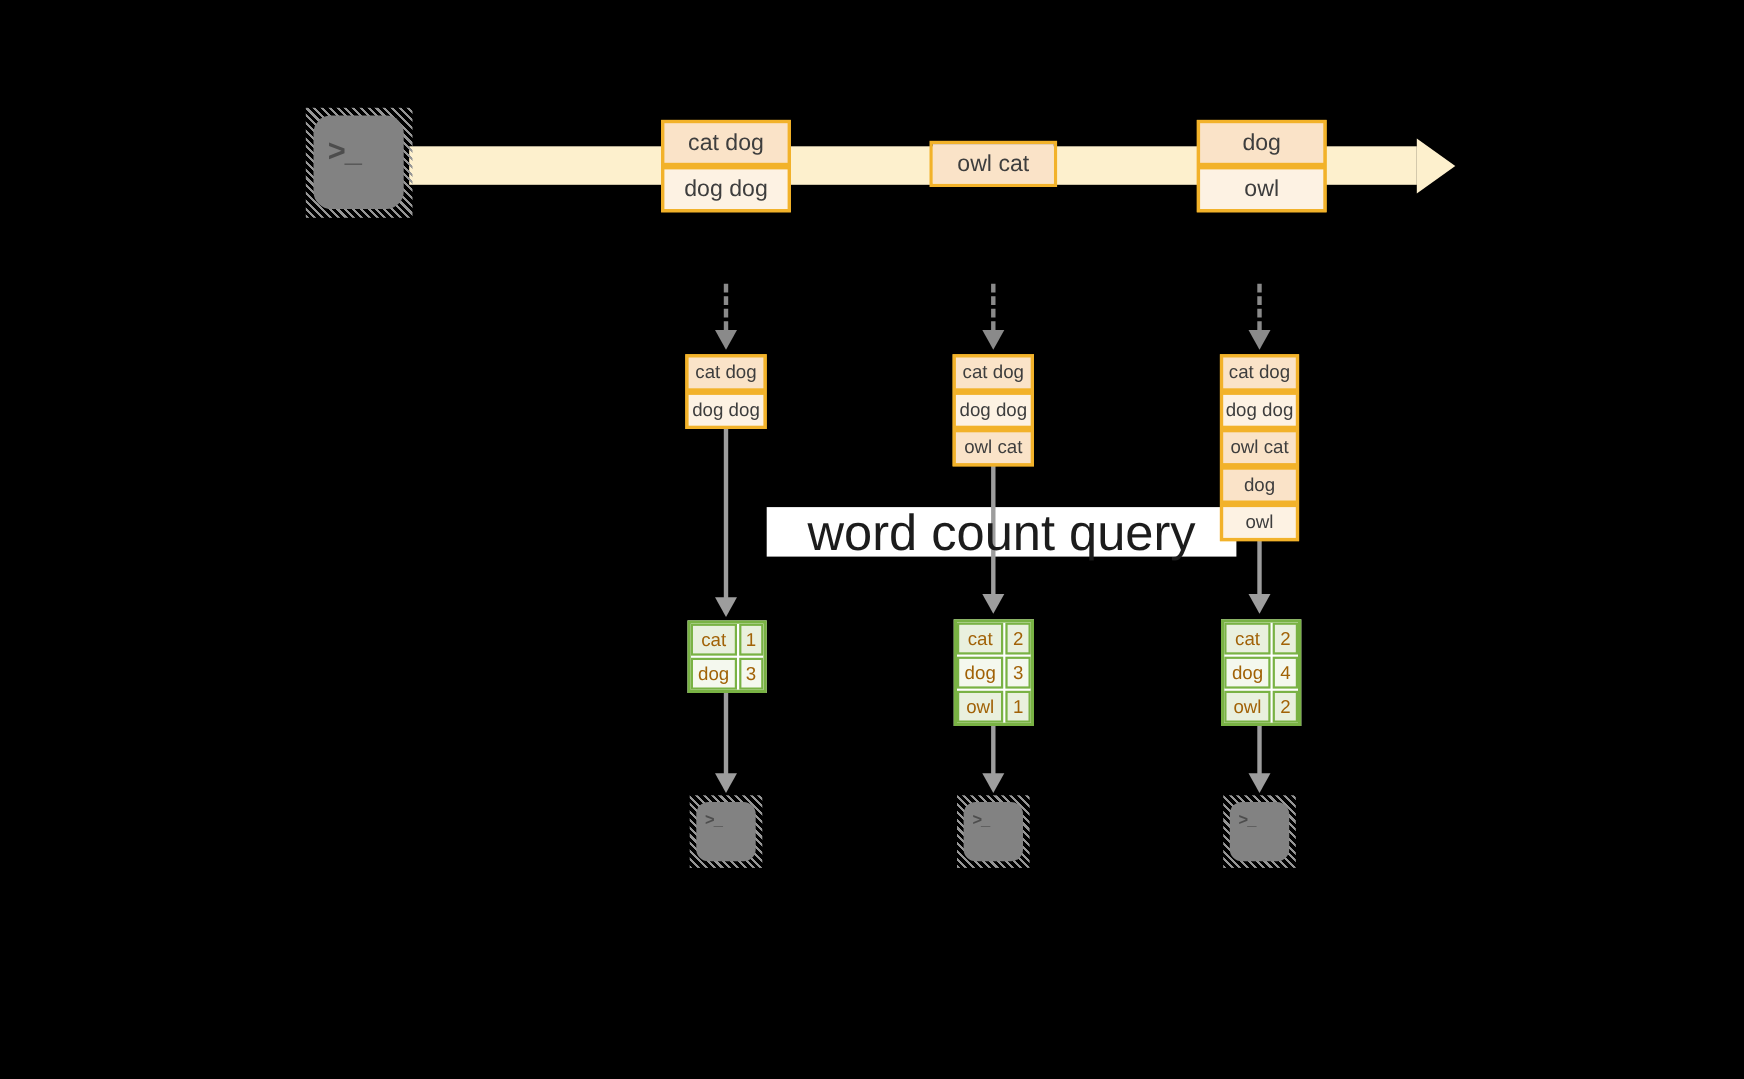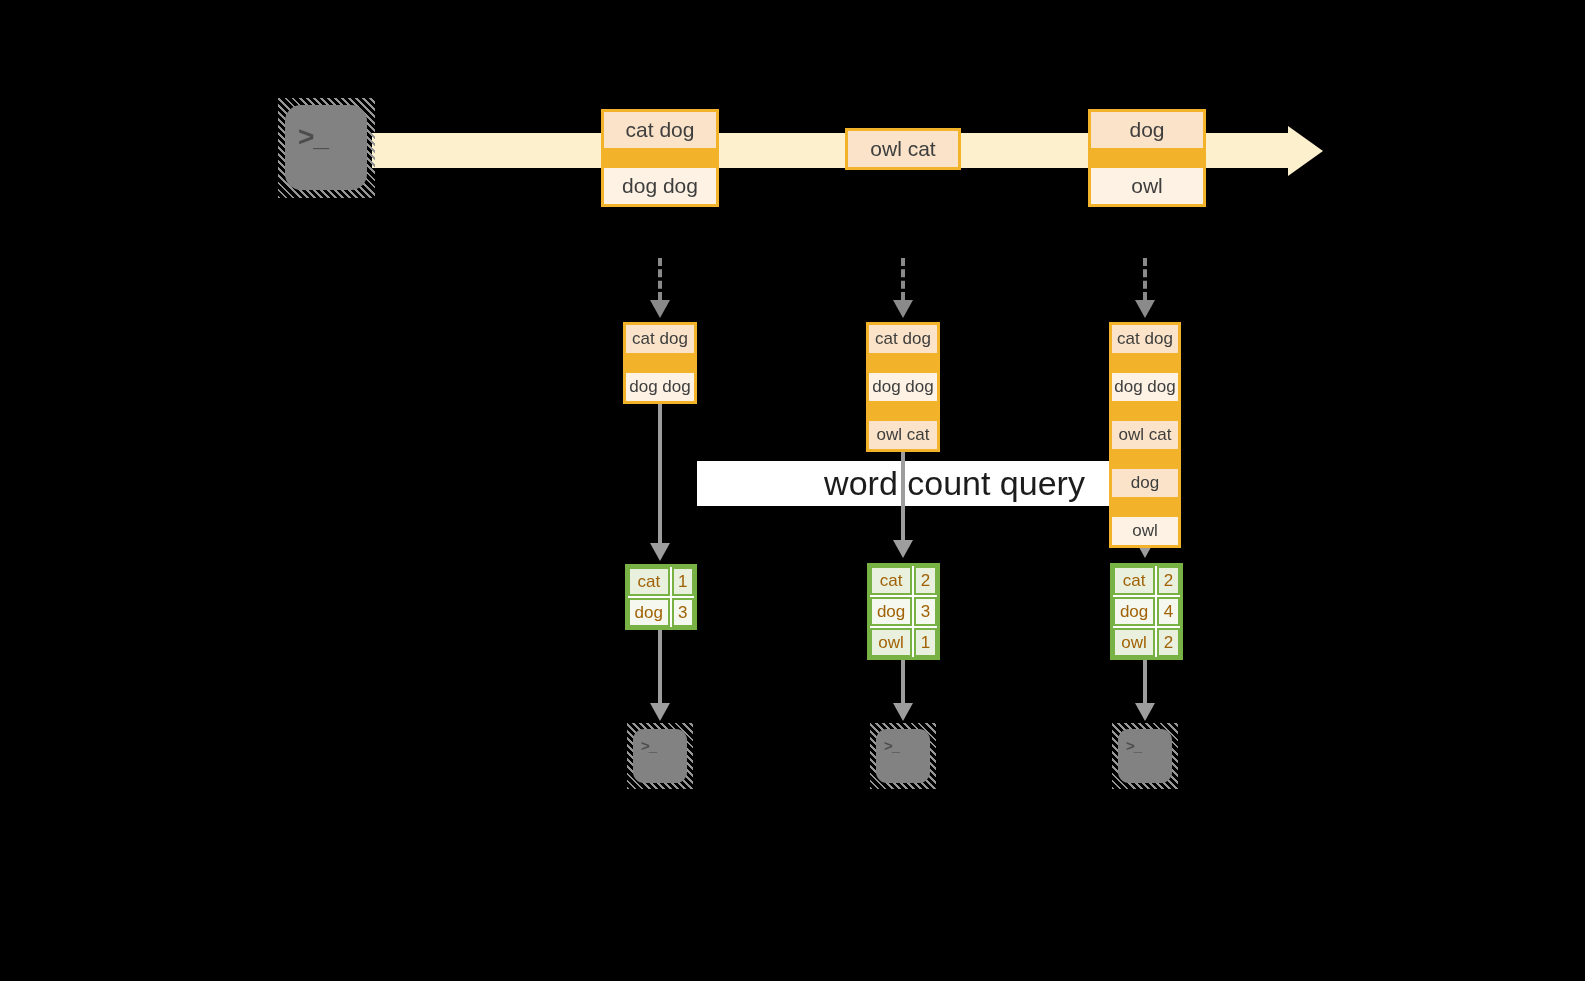--- a/index.html
+++ b/index.html
@@ -9,39 +9,39 @@
   
   .stream-band{position:absolute;left:372px;top:133px;width:916px;height:35px;background:#fdf0cd;z-index:0;}
   .stream-head{position:absolute;left:1288px;top:126px;width:0;height:0;z-index:0;
                border-top:25px solid transparent;border-bottom:25px solid transparent;
                border-left:35px solid #fdf0cd;}
 
   
   .msg-group{position:absolute;border:3px solid #f2b22a;box-sizing:border-box;z-index:1;
              display:flex;flex-direction:column;background:#f2b22a;}
   .msg-row{display:flex;align-items:center;justify-content:center;color:#3e3e3e;}
-  .msg-group .msg-row + .msg-row{margin-top:20px;}
+  .msg-group .msg-row + .msg-row{margin-top:6px;}
   .stream-msg .msg-row{height:36px;font-size:21px;}
   .stack-msg .msg-row{height:28px;font-size:17px;}
   .tone-peach{background:#fae3c8;}
   .tone-cream{background:#fdf2e3;}
 
   
   .vline{position:absolute;width:4px;background:#9d9d9d;z-index:2;}
   .vdash{position:absolute;width:0;border-left:4px dashed #8a8a8a;z-index:2;}
   .head-down{position:absolute;width:0;height:0;z-index:2;
              border-left:10px solid transparent;border-right:10px solid transparent;
              border-top:18px solid #9d9d9d;}
   .head-down.dashcol{border-top-color:#8a8a8a;}
 
   
   .banner-bg{position:absolute;left:697px;top:461px;width:427px;height:45px;background:#ffffff;z-index:1;}
   .banner-label{position:absolute;left:697px;top:461px;width:427px;height:45px;z-index:3;
                 display:flex;align-items:center;justify-content:center;
-                font-size:34px;color:#1c1c1c;margin-left:44px;}
+                font-size:46px;color:#1c1c1c;}
 
   
   .count-table{position:absolute;border:3px solid #79b244;background:#ffffff;box-sizing:border-box;
                display:grid;grid-template-columns:1.85fr 1fr;gap:2px;z-index:3;}
   .count-cell{border:2px solid #79b244;box-sizing:border-box;height:29px;
               display:flex;align-items:center;justify-content:center;
               font-size:17px;color:#a16207;background:#e9f0de;}
   .count-table .count-cell:nth-child(4n+3),
   .count-table .count-cell:nth-child(4n+4){background:#f4f8ee;}
 

